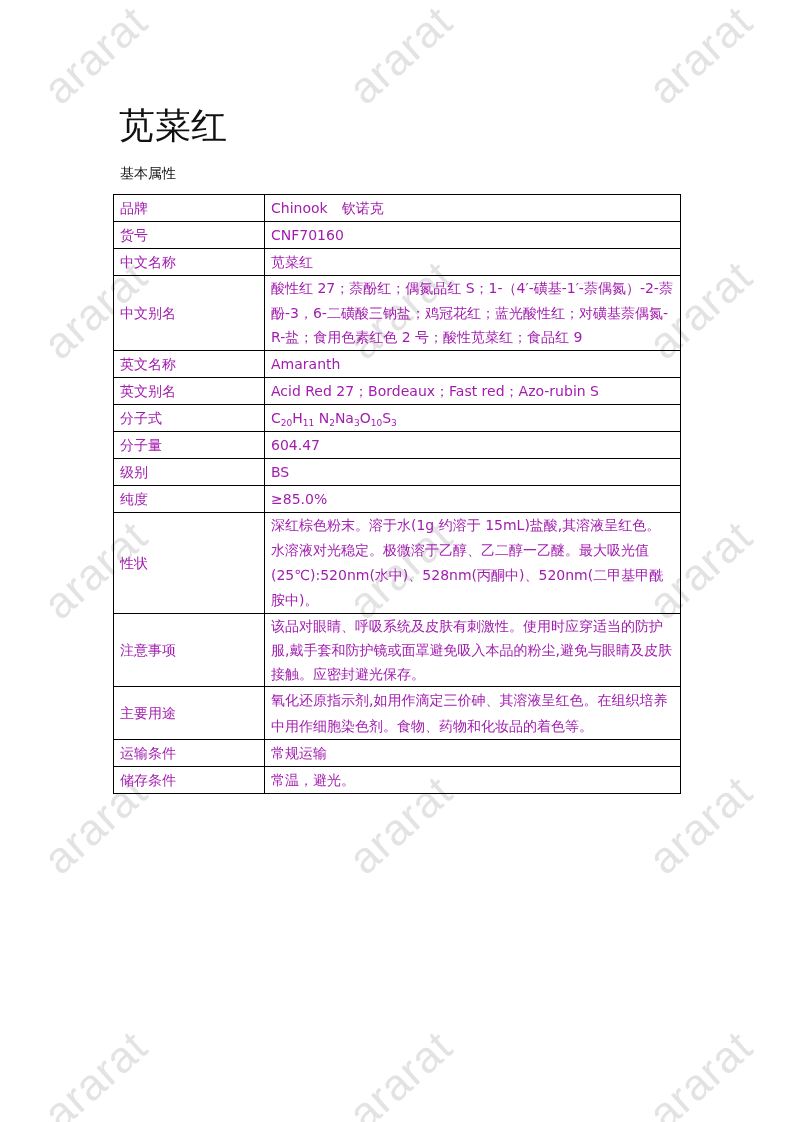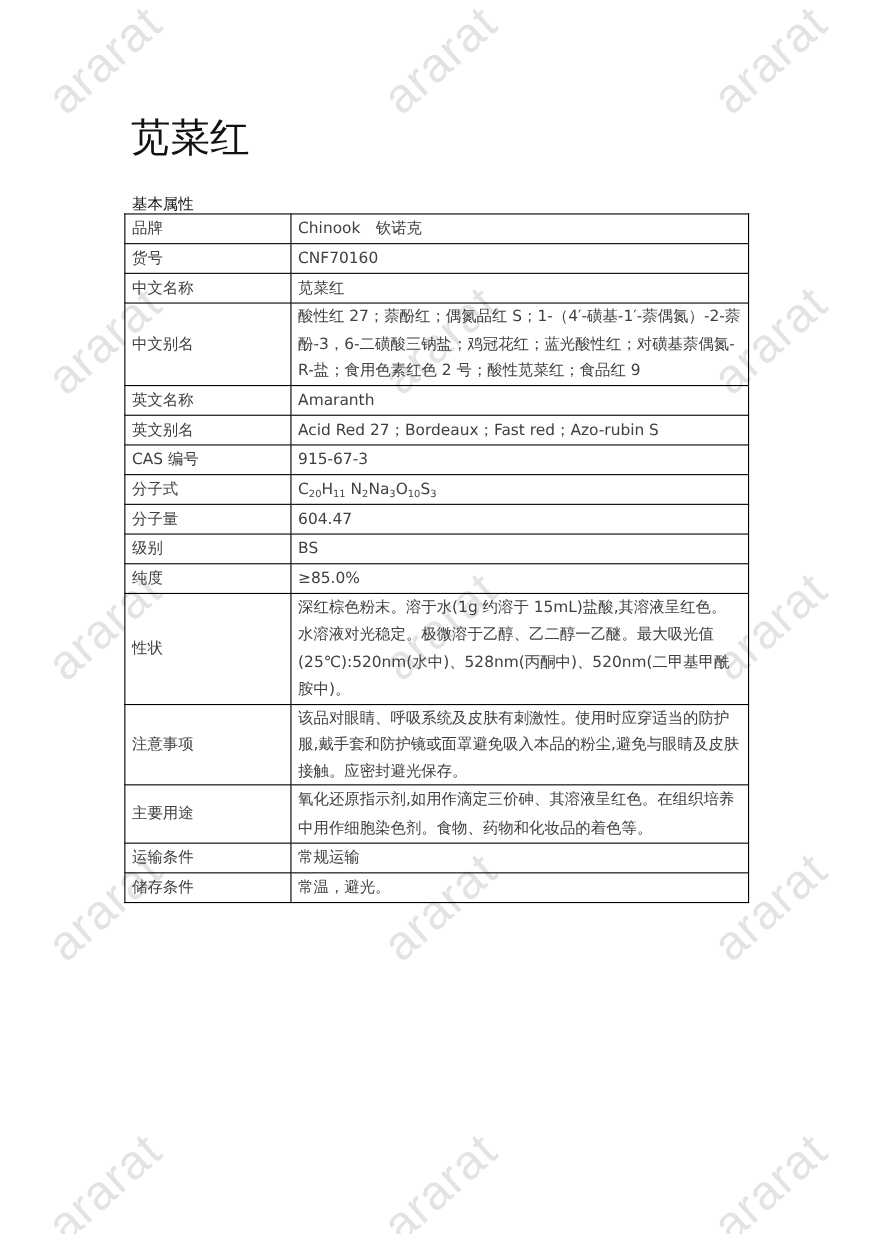--- a/index.html
+++ b/index.html
@@ -13,27 +13,27 @@
     position: absolute; font-family: "Liberation Sans", "DejaVu Sans", sans-serif;
     font-size: 44px; color: #e3e3e3; transform: rotate(-42deg);
     transform-origin: center center; letter-spacing: 1px; white-space: nowrap;
   }
   .page { position: absolute; left: 0; top: 0; width: 645px; height: 1122px; z-index: 1; }
   .title {
     position: absolute; left: 119px; top: 104px; margin: 0;
     font-size: 36px; font-weight: normal; line-height: 44px; color: #111;
   }
   .subtitle {
-    position: absolute; left: 120px; top: 176px; margin: 0;
+    position: absolute; left: 120px; top: 163px; margin: 0;
     font-size: 14px; line-height: 20px; color: #111;
   }
   table.props {
     position: absolute; left: 113px; top: 194px; width: 568px;
     border-collapse: collapse; table-layout: fixed;
-    font-size: 14px; color: #404040; border-radius: 21px;
+    font-size: 14px; color: #a21caf; border-radius: 21px;
   }
   table.props td {
     border: 1px solid #000; padding: 0 6px; vertical-align: middle;
     line-height: 26px;
   }
   table.props td.k { width: 138px; }
   table.props tr.single td { height: 26px; }
   sub { font-size: 9px; vertical-align: -3px; line-height: 0; }
 </style>
 </head>
@@ -81,24 +81,20 @@
       </tr>
       <tr class="single">
         <td class="k">英文名称</td>
         <td class="v">Amaranth</td>
       </tr>
       <tr class="single">
         <td class="k">英文别名</td>
         <td class="v">Acid Red 27；Bordeaux；Fast red；Azo-rubin S</td>
       </tr>
       <tr class="single">
-        <td class="k">CAS 编号</td>
-        <td class="v">915-67-3</td>
-      </tr>
-      <tr class="single">
         <td class="k">分子式</td>
         <td class="v"><span>C</span><sub>20</sub><span>H</span><sub>11</sub><span> N</span><sub>2</sub><span>Na</span><sub>3</sub><span>O</span><sub>10</sub><span>S</span><sub>3</sub></td>
       </tr>
       <tr class="single">
         <td class="k">分子量</td>
         <td class="v">604.47</td>
       </tr>
       <tr class="single">
         <td class="k">级别</td>
         <td class="v">BS</td>

